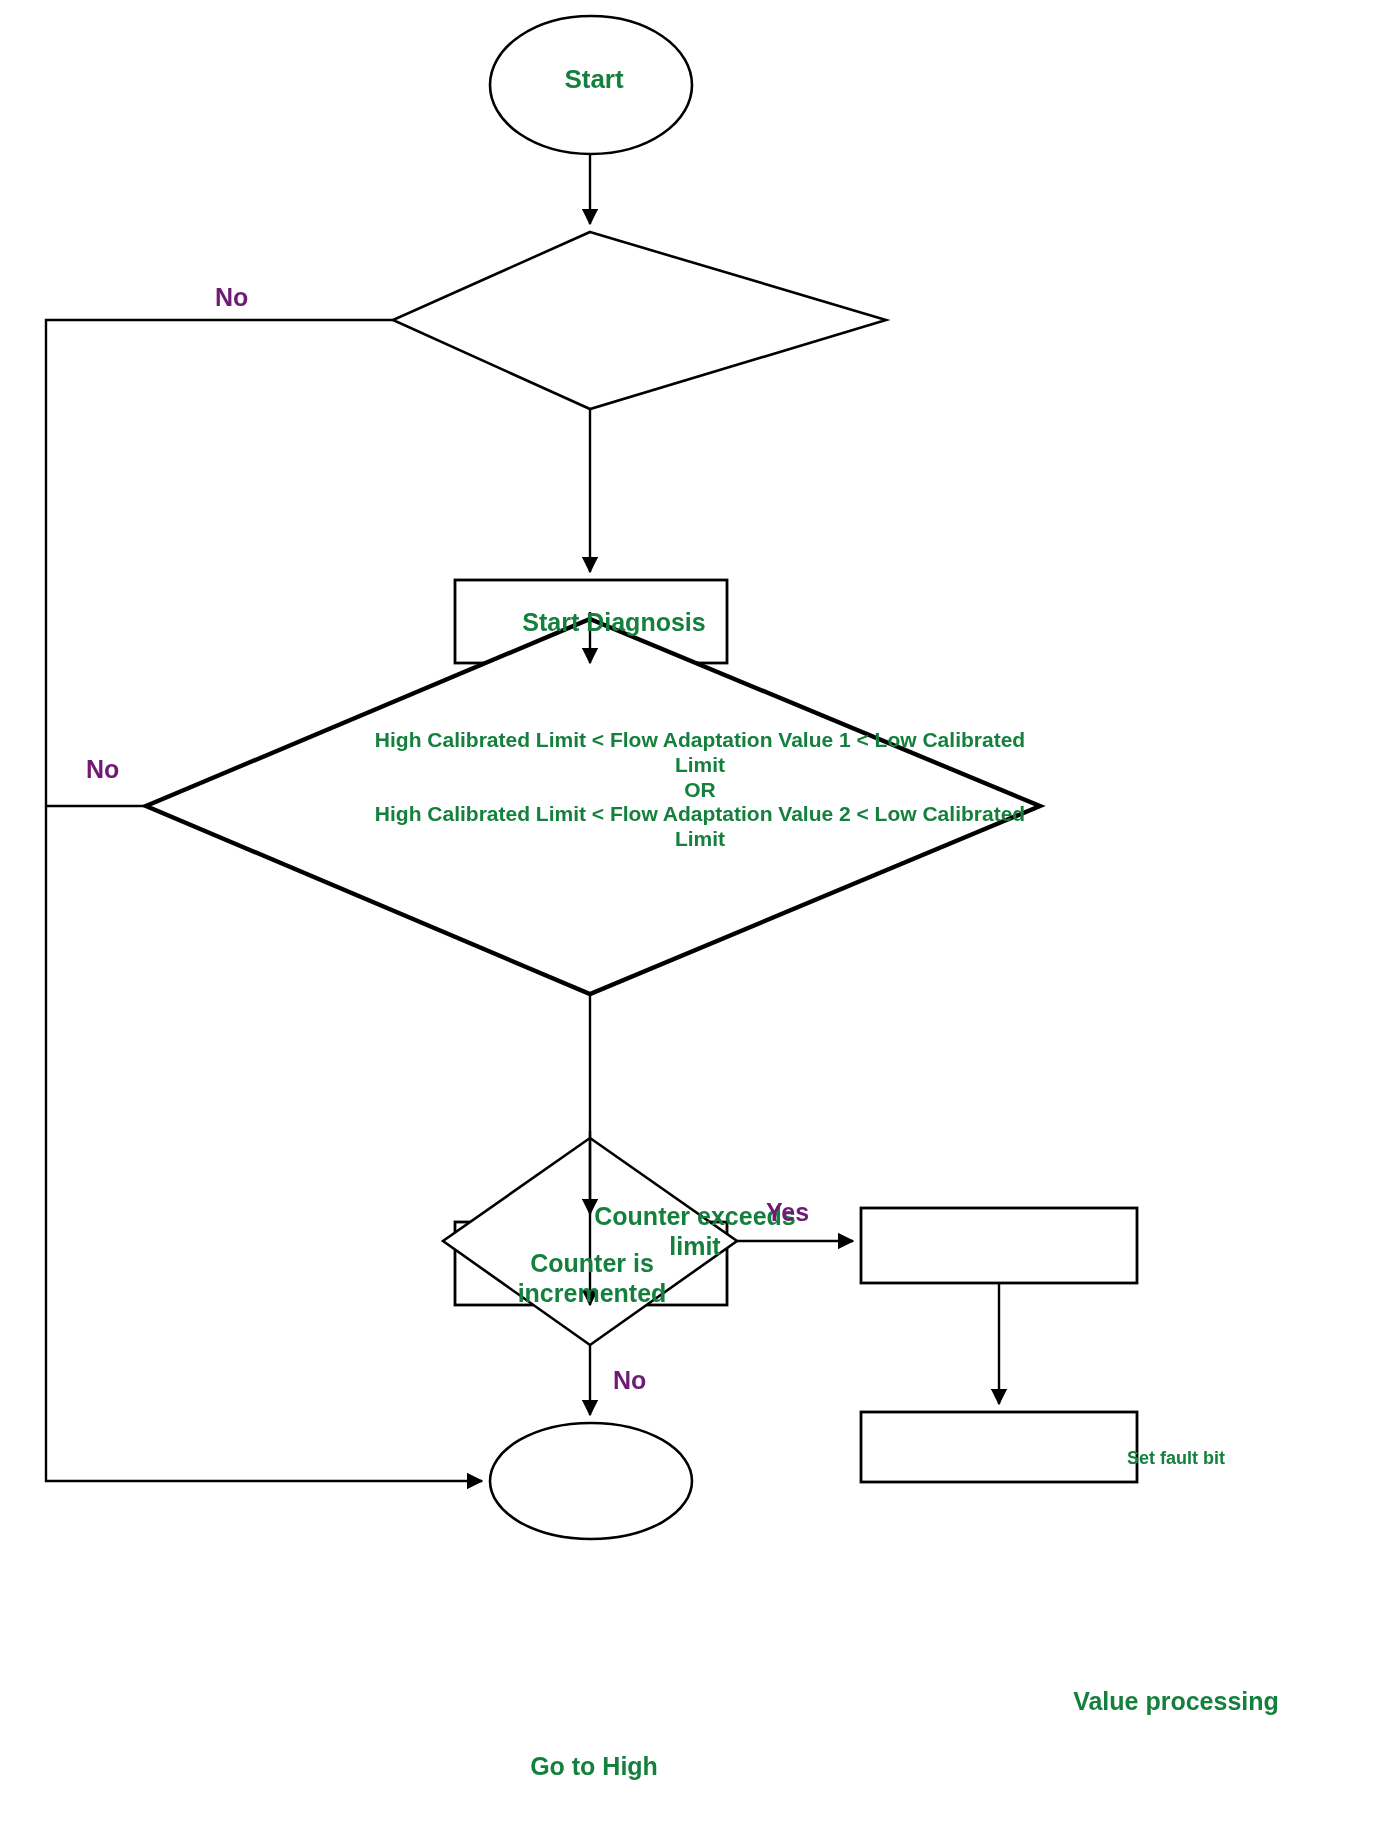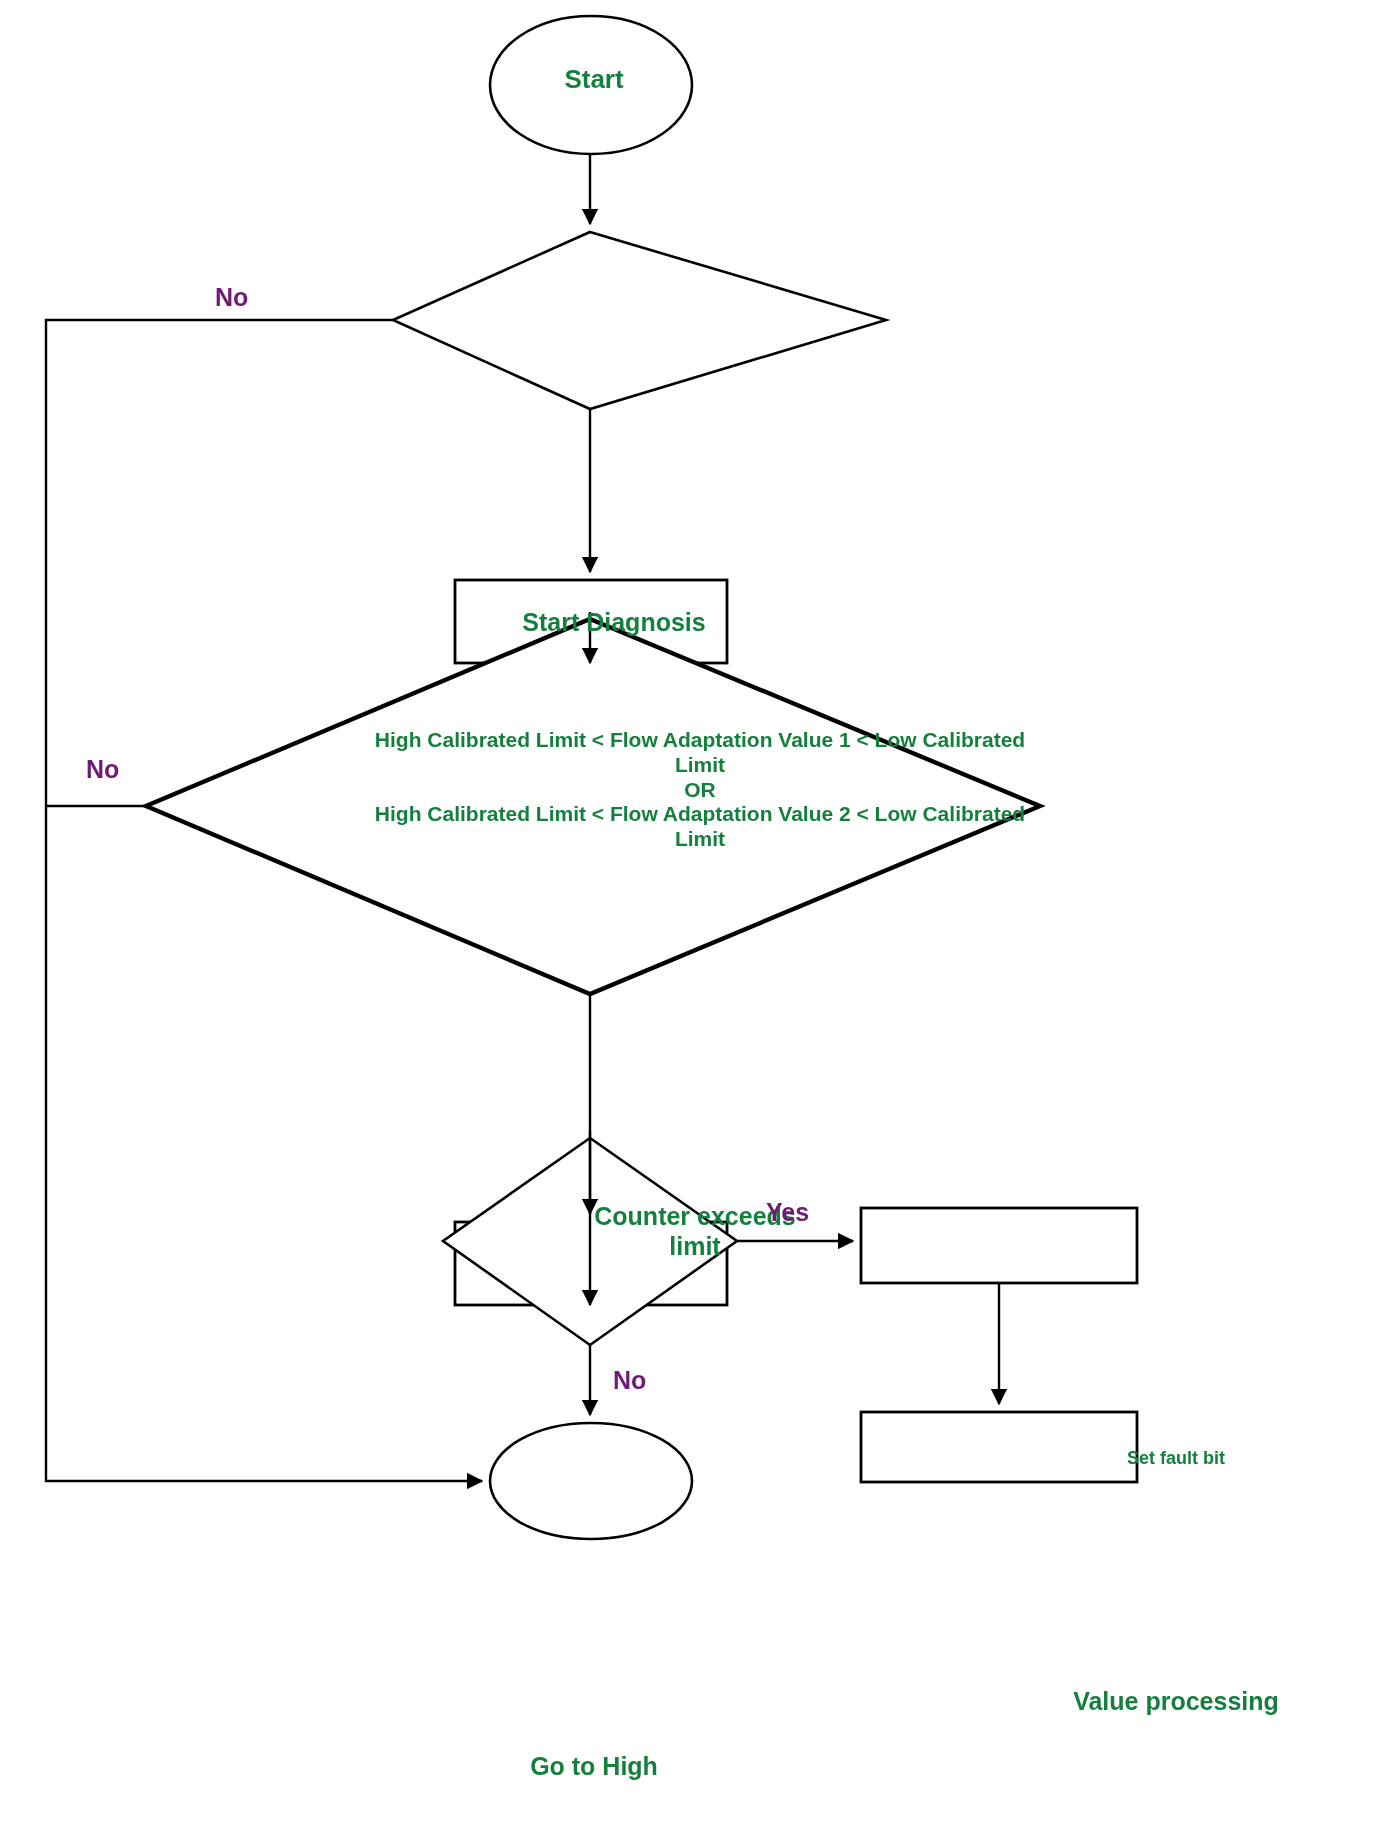--- a/index.html
+++ b/index.html
@@ -106,20 +106,21 @@
 
 
   <div class="node-label lbl-startdiag">Start Diagnosis</div>
 
   <div class="node-label lbl-bigcond">High Calibrated Limit &lt; Flow Adaptation Value 1 &lt; Low Calibrated
 Limit
 OR
 High Calibrated Limit &lt; Flow Adaptation Value 2 &lt; Low Calibrated
 Limit</div>
 
+  <div class="node-label lbl-counterinc">Counter is incremented</div>
 
   <div class="node-label lbl-counterex">Counter exceeds
 limit</div>
 
   <div class="node-label lbl-setfault">Set fault bit</div>
 
   <div class="node-label lbl-faultproc">Value processing</div>
 
   <div class="node-label lbl-gotostart">Go to High</div>
 

